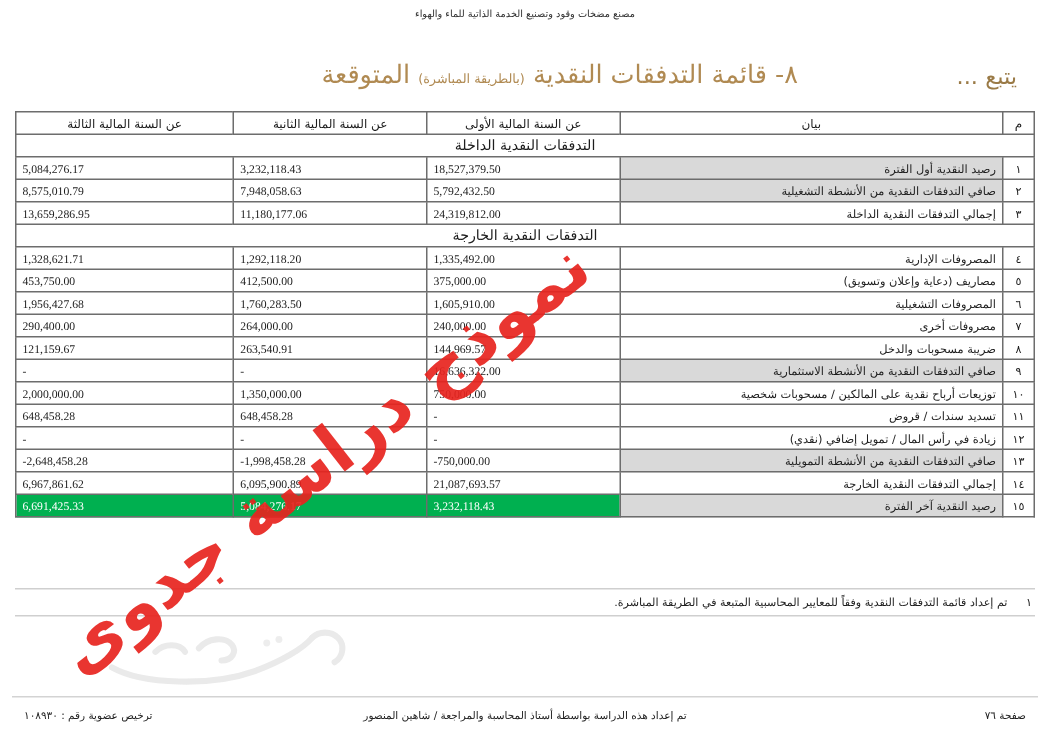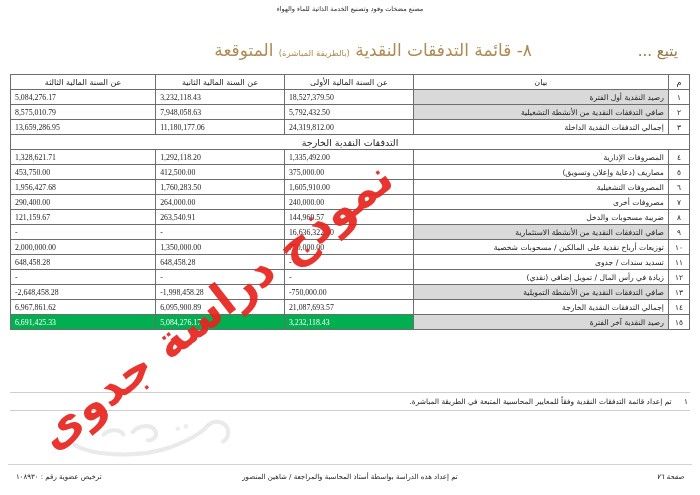--- a/index.html
+++ b/index.html
@@ -134,21 +134,21 @@
     border-top: 1px solid #d3d3d3;
   }
   .footer {
     position: absolute;
     bottom: 8px; right: 10px; left: 10px;
     height: 16px;
     font-size: 7px;
     color: #222;
   }
   .f-left  { position: absolute; left: 6px;  top: 2px; }
-  .f-right { position: absolute; right: 6px; top: 2px; font-style: italic; }
+  .f-right { position: absolute; right: 6px; top: 2px; }
   .f-center{ position: absolute; left: 0; right: 0; top: 2px; text-align: center; }
 
   
   .wm-red {
     position: absolute;
     top: 150px;
     right: 330px;
     transform: rotate(-38deg);
     transform-origin: top right;
     font-size: 46px;
@@ -199,20 +199,23 @@
       <thead>
         <tr>
           <th>م</th>
           <th>بيان</th>
           <th>عن السنة المالية الأولى</th>
           <th>عن السنة المالية الثانية</th>
           <th>عن السنة المالية الثالثة</th>
         </tr>
       </thead>
       <tbody id="tbody">
+          <tr class="sec-row">
+            <td colspan="5">التدفقات النقدية الداخلة</td>
+          </tr>
           <tr class="shade">
             <td class="idx">١</td>
             <td class="desc">رصيد النقدية أول الفترة</td>
             <td class="num">18,527,379.50</td>
             <td class="num">3,232,118.43</td>
             <td class="num">5,084,276.17</td>
           </tr>
           <tr class="shade">
             <td class="idx">٢</td>
             <td class="desc">صافي التدفقات النقدية من الأنشطة التشغيلية</td>
@@ -274,21 +277,21 @@
           </tr>
           <tr>
             <td class="idx">١٠</td>
             <td class="desc">توزيعات أرباح نقدية على المالكين / مسحوبات شخصية</td>
             <td class="num">750,000.00</td>
             <td class="num">1,350,000.00</td>
             <td class="num">2,000,000.00</td>
           </tr>
           <tr>
             <td class="idx">١١</td>
-            <td class="desc">تسديد سندات / جدوى</td>
+            <td class="desc">تسديد سندات / قروض</td>
             <td class="num">-</td>
             <td class="num">648,458.28</td>
             <td class="num">648,458.28</td>
           </tr>
           <tr>
             <td class="idx">١٢</td>
             <td class="desc">زيادة في رأس المال / تمويل إضافي (نقدي)</td>
             <td class="num">-</td>
             <td class="num">-</td>
             <td class="num">-</td>

